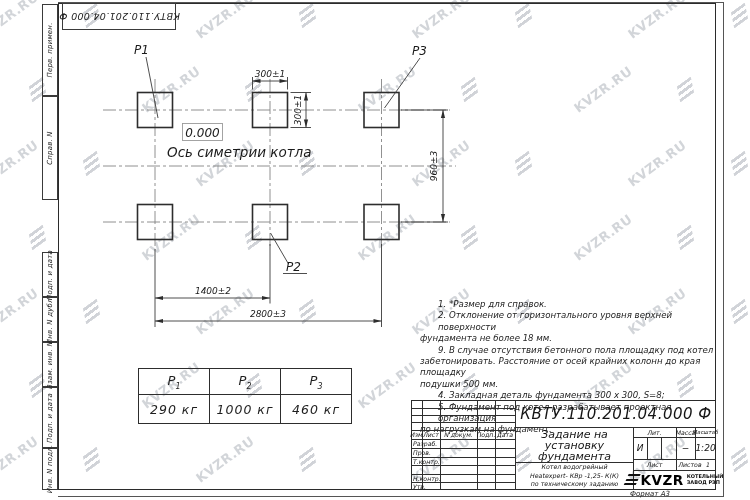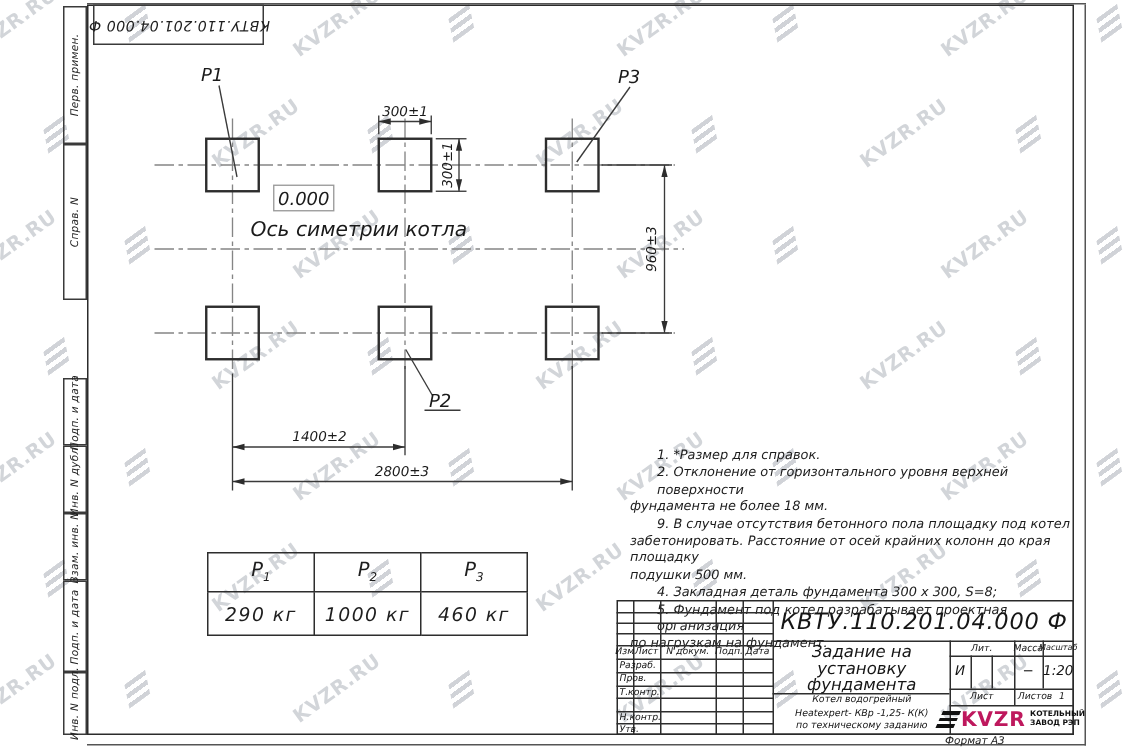--- a/index.html
+++ b/index.html
@@ -34,21 +34,21 @@
   .loadtable .vrow td{height:28px;font-size:12.5px;letter-spacing:1px;}
   .loadtable sub{font-size:8px;}
   
   .tb-border{position:absolute;left:411px;top:400px;width:305px;height:90px;border:1.6px solid #2a2a2a;box-sizing:border-box;}
   .tl{position:absolute;background:#2e2e2e;}
   .tb-txt{position:absolute;font-style:italic;color:#151515;display:flex;align-items:center;justify-content:center;text-align:center;box-sizing:border-box;}
   .tb-left{justify-content:flex-start;text-align:left;}
   .f62{font-size:6.2px;}
   .f9{font-size:9px;}
   .logo-icon{width:12px;height:12px;background:repeating-linear-gradient(180deg,#111 0 2.5px,transparent 2.5px 4.5px);transform:skewX(-24deg);flex:0 0 auto;}
-  .logo-word{font-style:normal;font-weight:bold;font-size:13.5px;letter-spacing:.5px;color:#be185d;}
+  .logo-word{font-style:normal;font-weight:bold;font-size:13.5px;letter-spacing:.5px;color:#000000;}
   .logo-name{font-style:normal;font-weight:bold;font-size:5px;line-height:5.6px;color:#111;text-align:left;}
   .fmt{position:absolute;left:630px;top:490px;width:90px;text-align:left;font-size:7px;font-style:italic;color:#222;}
   svg text{font-family:"DejaVu Sans",sans-serif;font-style:italic;fill:#1a1a1a;}
 </style>
 </head>
 <body>
 
 <div class="sheet">
 
   <div id="watermarks">

